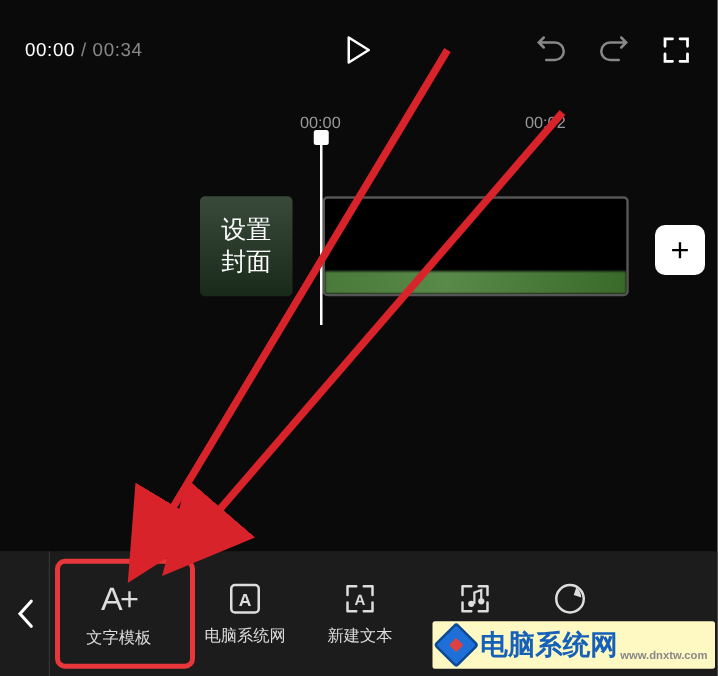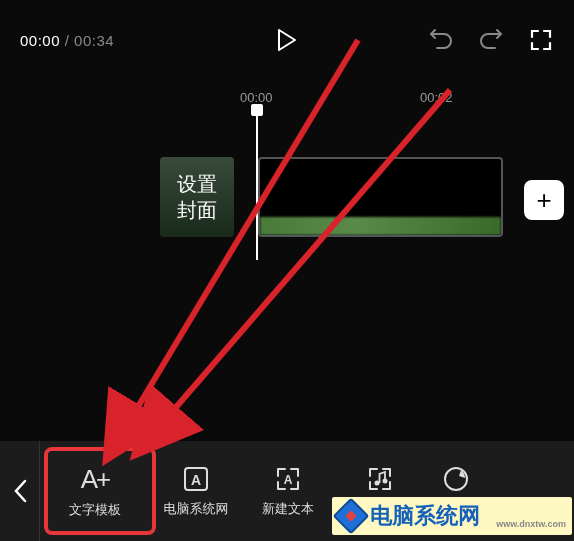--- a/index.html
+++ b/index.html
@@ -199,21 +199,21 @@
       background: #fef9c3;
       padding: 4px 6px;
       border-radius: 2px;
       font-size: 22px;
       font-weight: bold;
       color: #1560b8;
     }
     .wm-sub {
       font-size: 9px;
       color: #888;
-      margin-left: 16px;
+      margin-left: 2px;
       align-self: flex-end;
       margin-bottom: 2px;
     }
     .wm-icon {
       width: 26px;
       height: 26px;
       background: #1e70d8;
       border: 2px solid #0d4a94;
       transform: rotate(45deg);
       margin-right: 6px;

